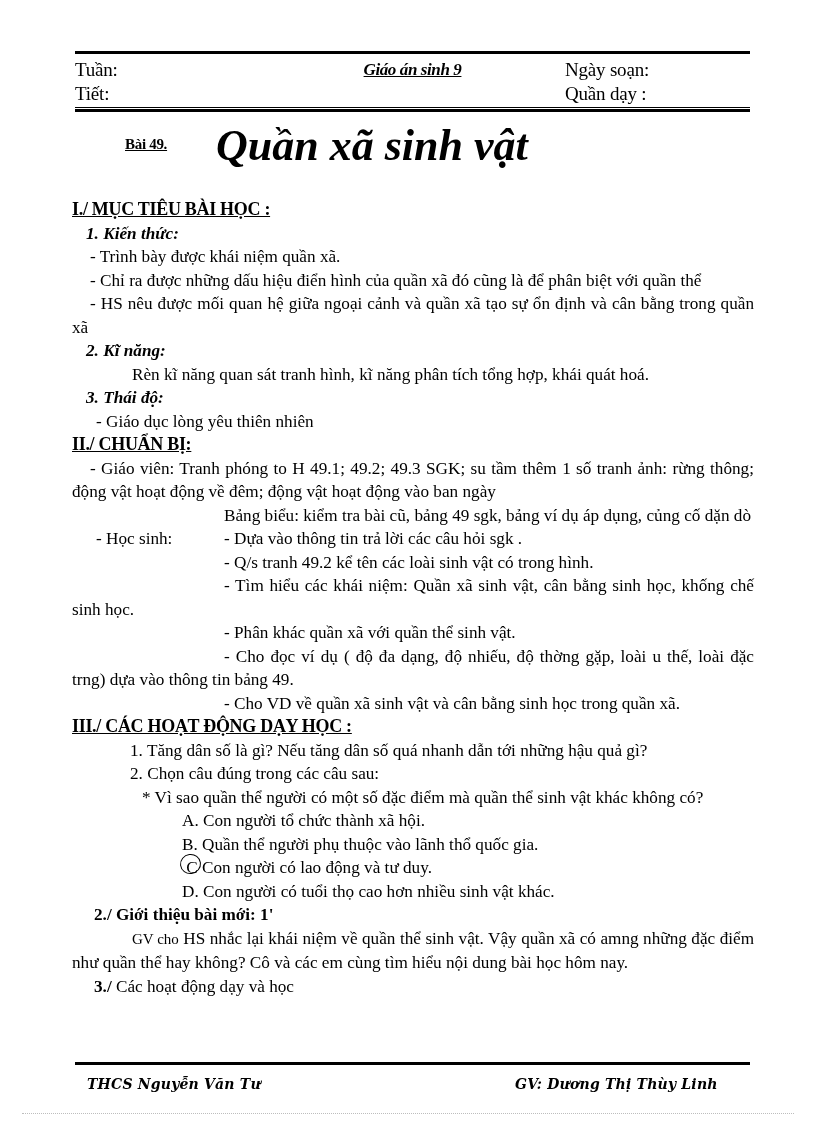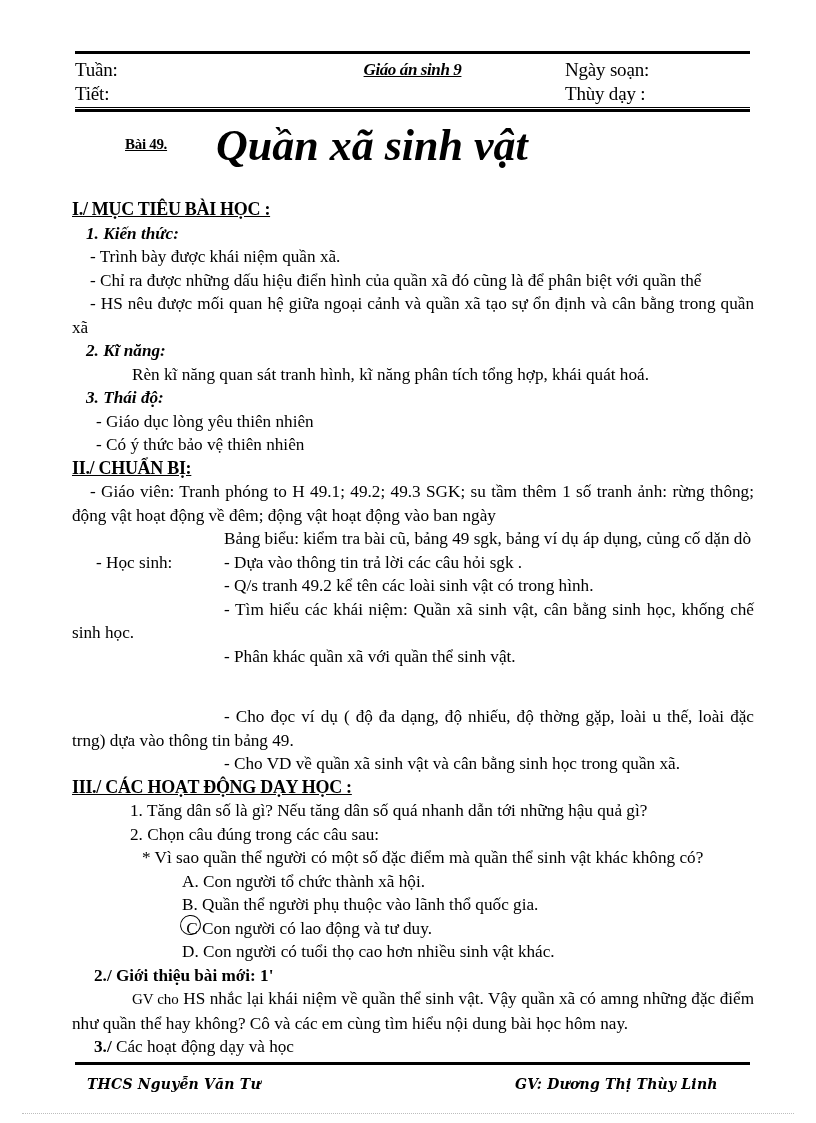--- a/index.html
+++ b/index.html
@@ -207,21 +207,21 @@
   <div class="header-block">
     <div class="rule-thick"></div>
     <div class="header-rows">
       <div class="hdr-row">
         <span class="hdr-left">Tuần:</span>
         <span class="hdr-center">Giáo án sinh 9</span>
         <span class="hdr-right">Ngày soạn:</span>
       </div>
       <div class="hdr-row">
         <span class="hdr-left">Tiết:</span>
-        <span class="hdr-right">Thùy dạy :</span>
+        <span class="hdr-right">Quần dạy :</span>
       </div>
     </div>
     <div class="header-bottom-rules">
       <div class="rule-thin"></div>
       <div class="rule-thick"></div>
     </div>
   </div>
 
   <div class="title-line">
     <span class="bai-no">Bài 49.</span>
@@ -232,34 +232,33 @@
 
     <p class="sec-head">I./ MỤC TIÊU BÀI HỌC :</p>
     <p class="sub-head">1. Kiến thức:</p>
     <p class="lvl1">- Trình bày được khái niệm quần xã.</p>
     <p class="lvl1 justify hang" style="padding-left:0;text-indent:18px;">- Chỉ ra được những dấu hiệu điển hình của quần xã đó cũng là để phân biệt với quần thể</p>
     <p class="lvl1 justify hang" style="padding-left:0;text-indent:18px;">- HS nêu được mối quan hệ giữa ngoại cảnh và quần xã tạo sự ổn định và cân bằng trong quần xã</p>
     <p class="sub-head">2. Kĩ năng:</p>
     <p class="indent-big">Rèn kĩ năng quan sát tranh hình, kĩ năng phân tích tổng hợp, khái quát hoá.</p>
     <p class="sub-head">3. Thái độ:</p>
     <p class="lvl1" style="padding-left:24px;">- Giáo dục lòng yêu thiên nhiên</p>
-    <p class="lvl1" style="padding-left:24px;">- Có ý thức bảo vệ thiên nhiên</p>
 
     <p class="sec-head">II./ CHUẨN BỊ:</p>
     <p class="justify" style="text-indent:18px;">- Giáo viên: Tranh phóng to H 49.1; 49.2; 49.3 SGK; su  tầm thêm 1 số tranh ảnh: rừng thông; động vật hoạt động về đêm; động vật hoạt động vào ban ngày</p>
     <p class="justify" style="text-indent:152px;">Bảng biểu: kiểm tra bài cũ, bảng 49 sgk, bảng ví dụ áp dụng, củng cố dặn dò</p>
 
     <div style="position:relative;">
       <span style="position:absolute;left:24px;top:0;">- Học sinh:</span>
       <p class="indent-hs">- Dựa vào thông tin trả lời các câu hỏi sgk .</p>
     </div>
     <p class="indent-hs">- Q/s tranh 49.2 kể tên các loài sinh vật có trong hình.</p>
     <p class="justify" style="padding-left:0;text-indent:152px;">- Tìm hiểu các khái niệm: Quần xã sinh vật, cân bằng sinh học, khống chế sinh học.</p>
     <p class="indent-hs">- Phân khác quần xã với quần thể sinh vật.</p>
-    <p class="justify" style="padding-left:0;text-indent:152px;margin-top:37px;">- Cho đọc   ví dụ ( độ đa dạng, độ nhiếu, độ thờng  gặp, loài u  thế, loài đặc trng)   dựa vào thông tin bảng 49.</p>
+    <p class="justify" style="padding-left:0;text-indent:152px;">- Cho đọc   ví dụ ( độ đa dạng, độ nhiếu, độ thờng  gặp, loài u  thế, loài đặc trng)   dựa vào thông tin bảng 49.</p>
     <p class="indent-hs">- Cho VD về quần xã sinh vật và cân bằng sinh học trong quần xã.</p>
 
     <p class="sec-head">III./ CÁC HOẠT ĐỘNG DẠY HỌC :</p>
     <p style="padding-left:58px;">1. Tăng dân số là gì? Nếu tăng dân số quá nhanh dẫn tới những hậu quả gì?</p>
     <p style="padding-left:58px;">2. Chọn câu đúng trong các câu sau:</p>
     <p class="justify" style="text-indent:70px;">* Vì sao quần thể người có một số đặc điểm mà quần thể sinh vật khác không có?</p>
 
     <p class="opt">
       <span>A.</span><span> Con người tổ chức thành xã hội.</span>
     </p>

